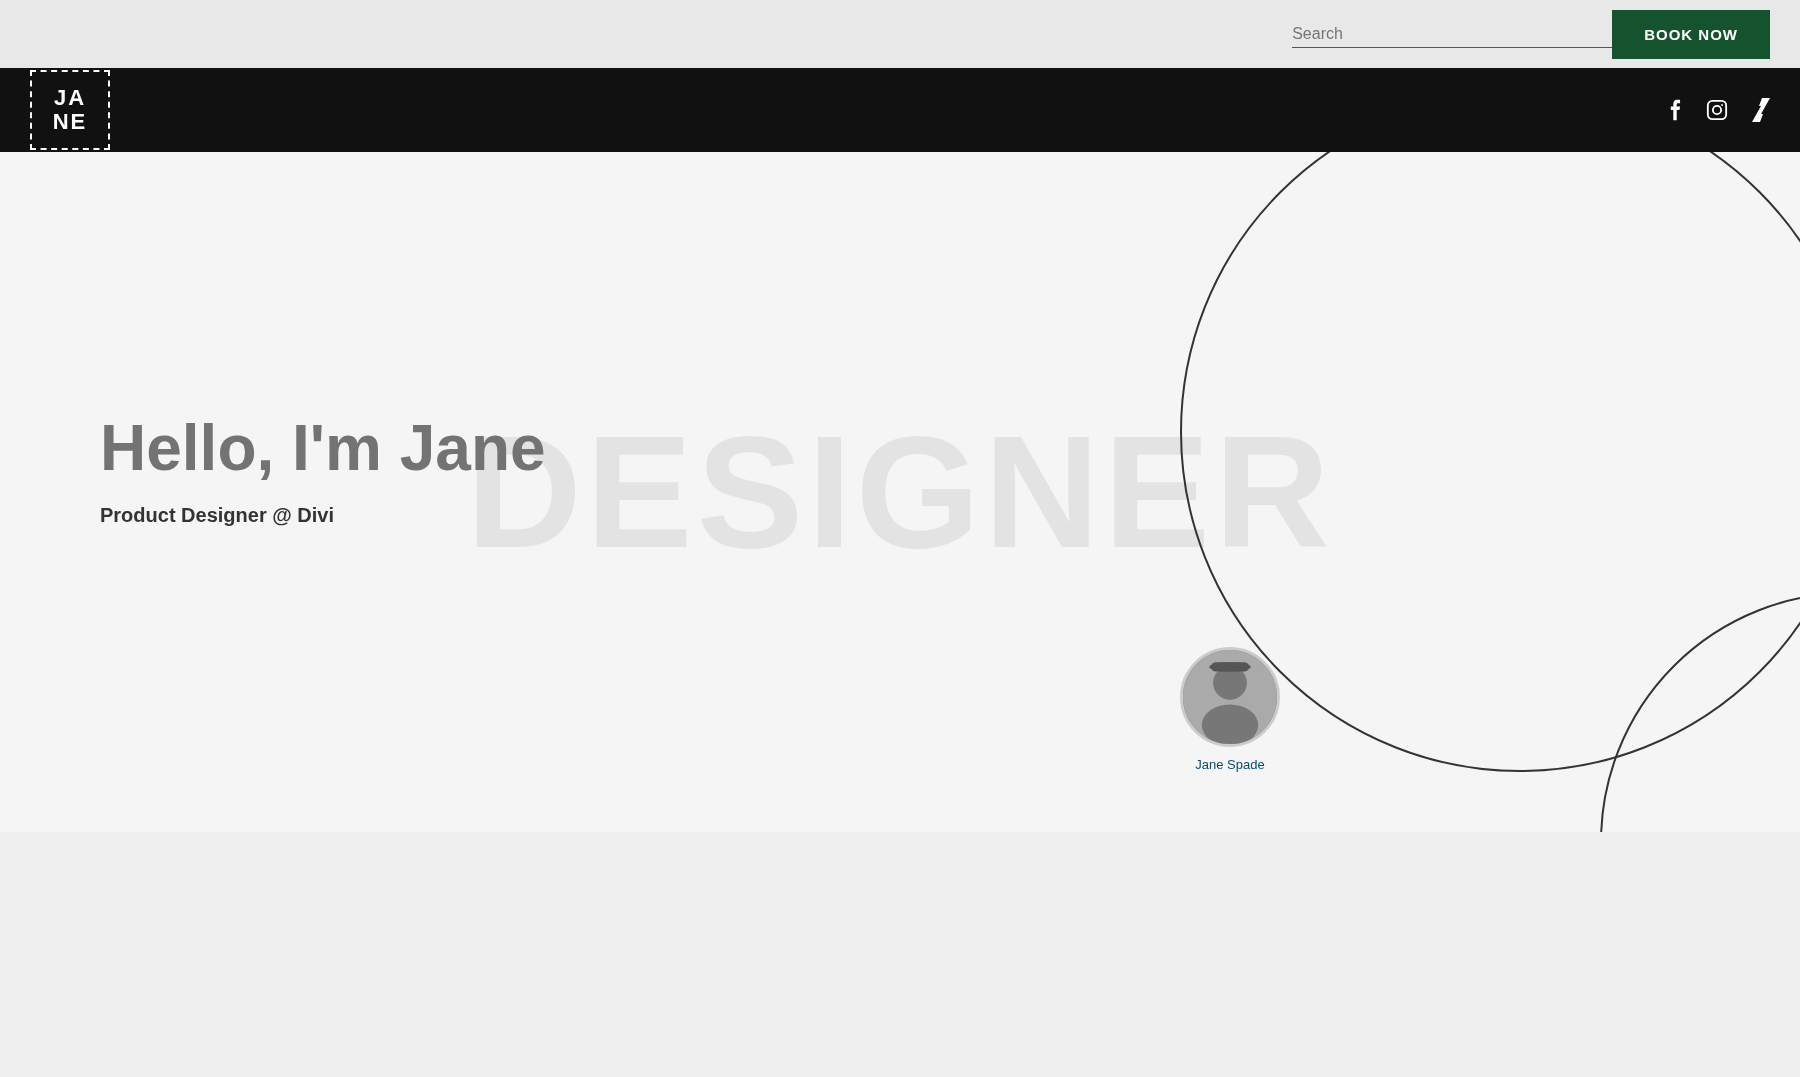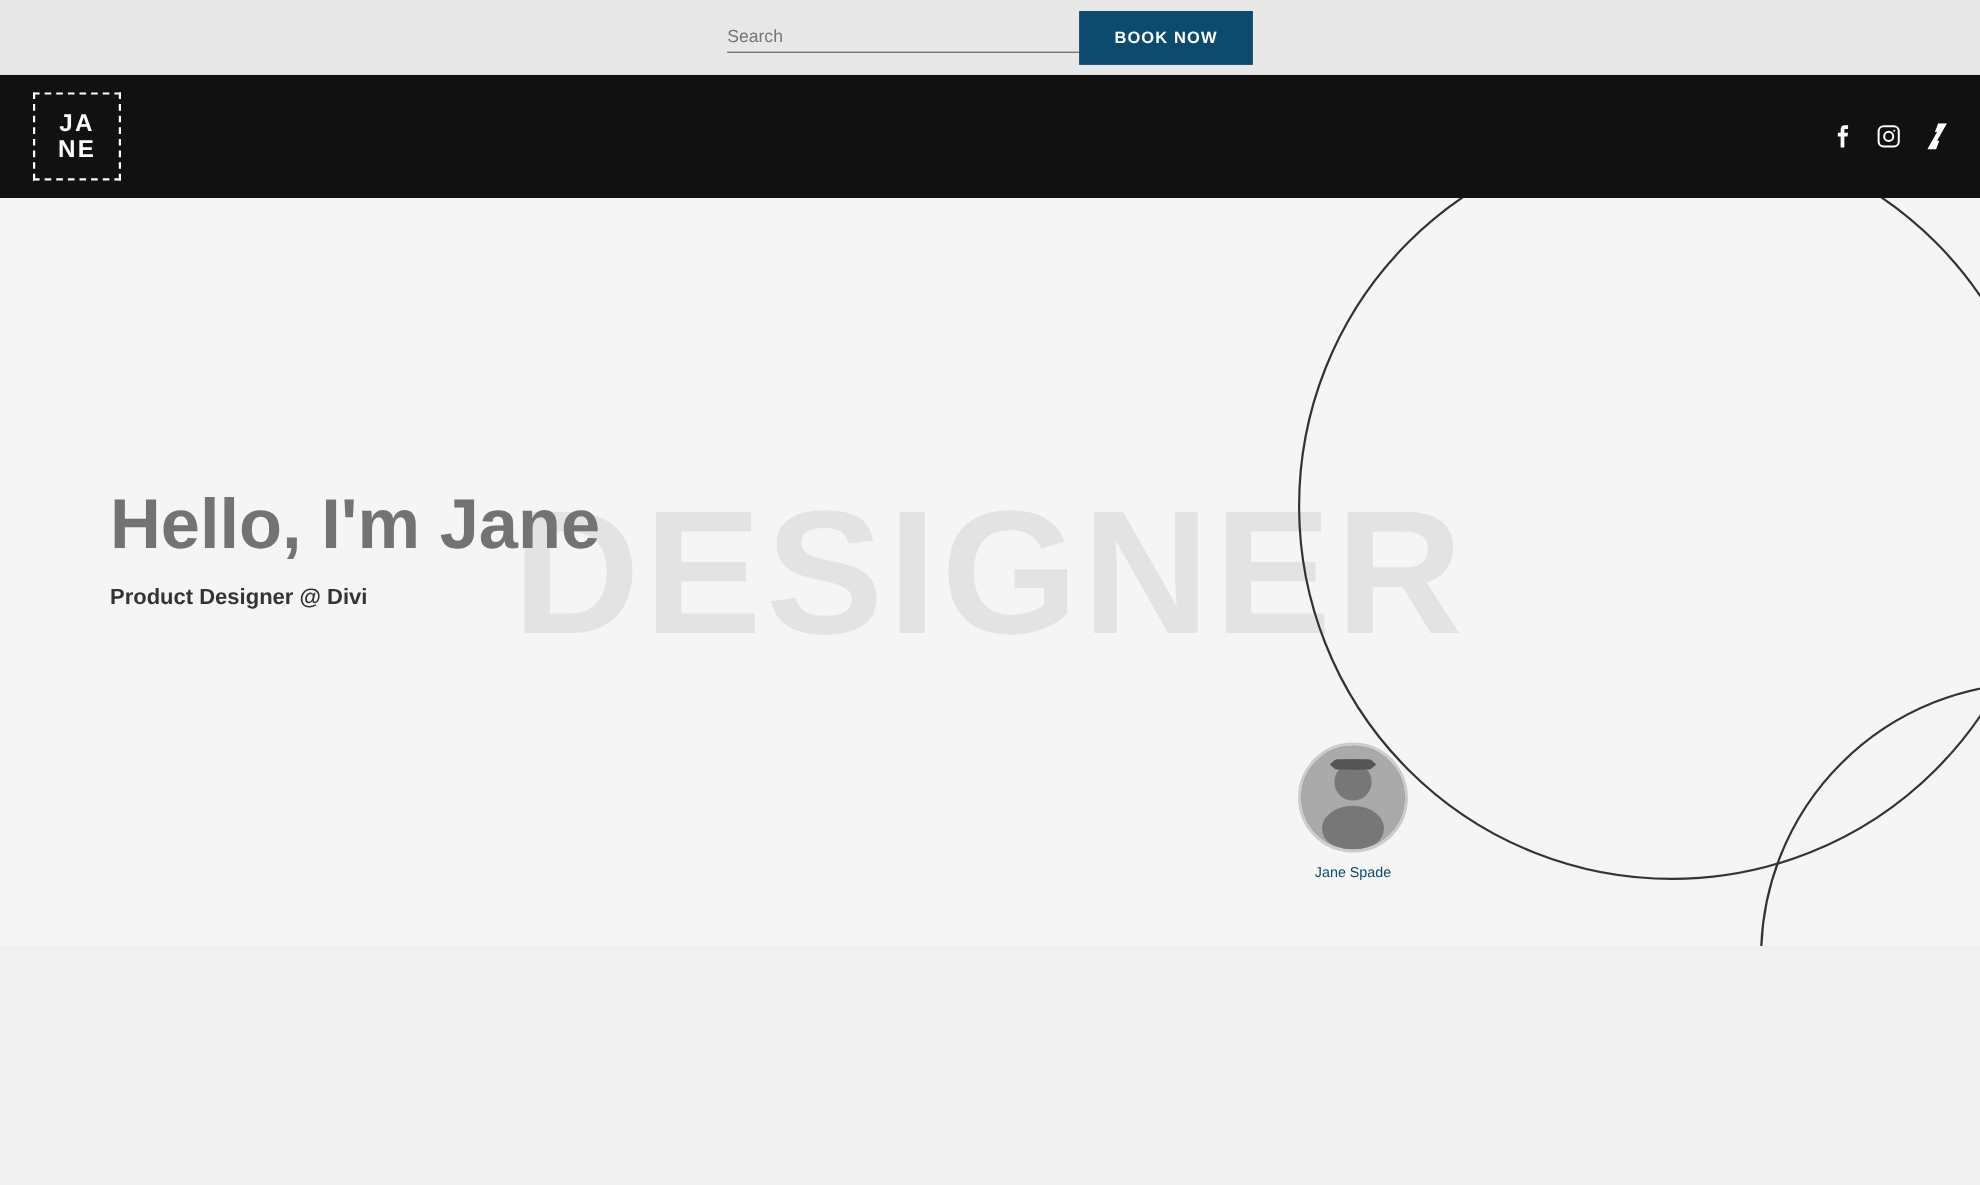--- a/index.html
+++ b/index.html
@@ -4,55 +4,55 @@
   <style>
     * { margin: 0; padding: 0; box-sizing: border-box; }
     body { font-family: 'Arial', sans-serif; background: #f0f0f0; overflow-x: hidden; }
 
     
     .top-bar {
       background: #e8e8e8;
       height: 68px;
       display: flex;
       align-items: center;
-      justify-content: center;
-      padding: 0 17px;
+      justify-content: flex-end;
+      padding: 0 30px;
       position: relative;
     }
     .search-container {
       display: flex;
       flex-direction: column;
       width: 320px;
     }
     .search-input {
       background: transparent;
       border: none;
       border-bottom: 1px solid #555;
       font-size: 16px;
       color: #555;
       padding: 4px 0;
       outline: none;
       width: 100%;
     }
     .book-now-btn {
-      background: #0c4a6e;
+      background: #14532d;
       color: #fff;
       border: none;
       padding: 16px 32px;
       font-size: 15px;
       font-weight: bold;
       letter-spacing: 1px;
       cursor: pointer;
       text-transform: uppercase;
     }
 
     
     .nav-bar {
       background: #111;
-      height: 112px;
+      height: 84px;
       display: flex;
       align-items: center;
       padding: 16px 30px;
       justify-content: space-between;
     }
     .nav-left {
       display: flex;
       align-items: center;
       gap: 50px;
     }

